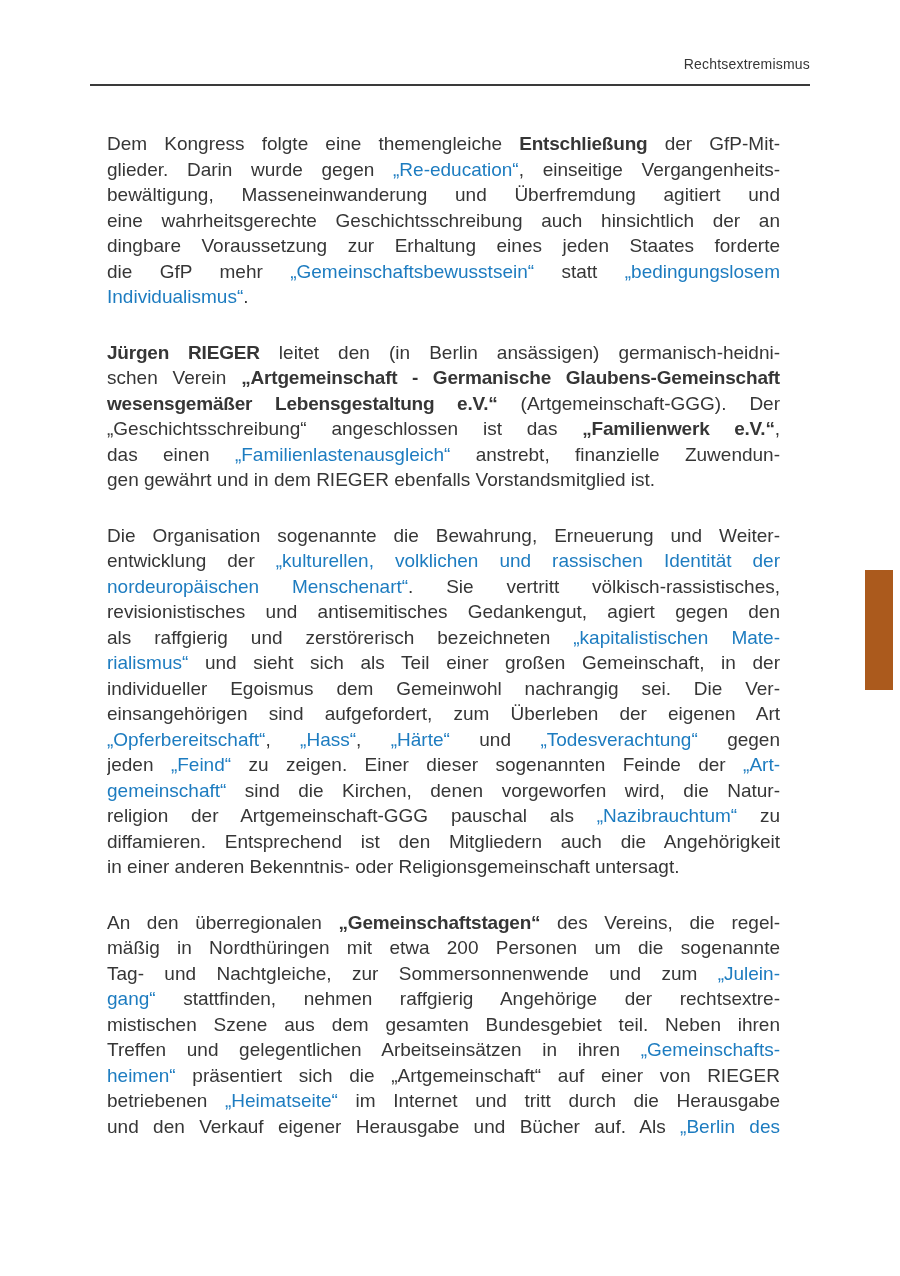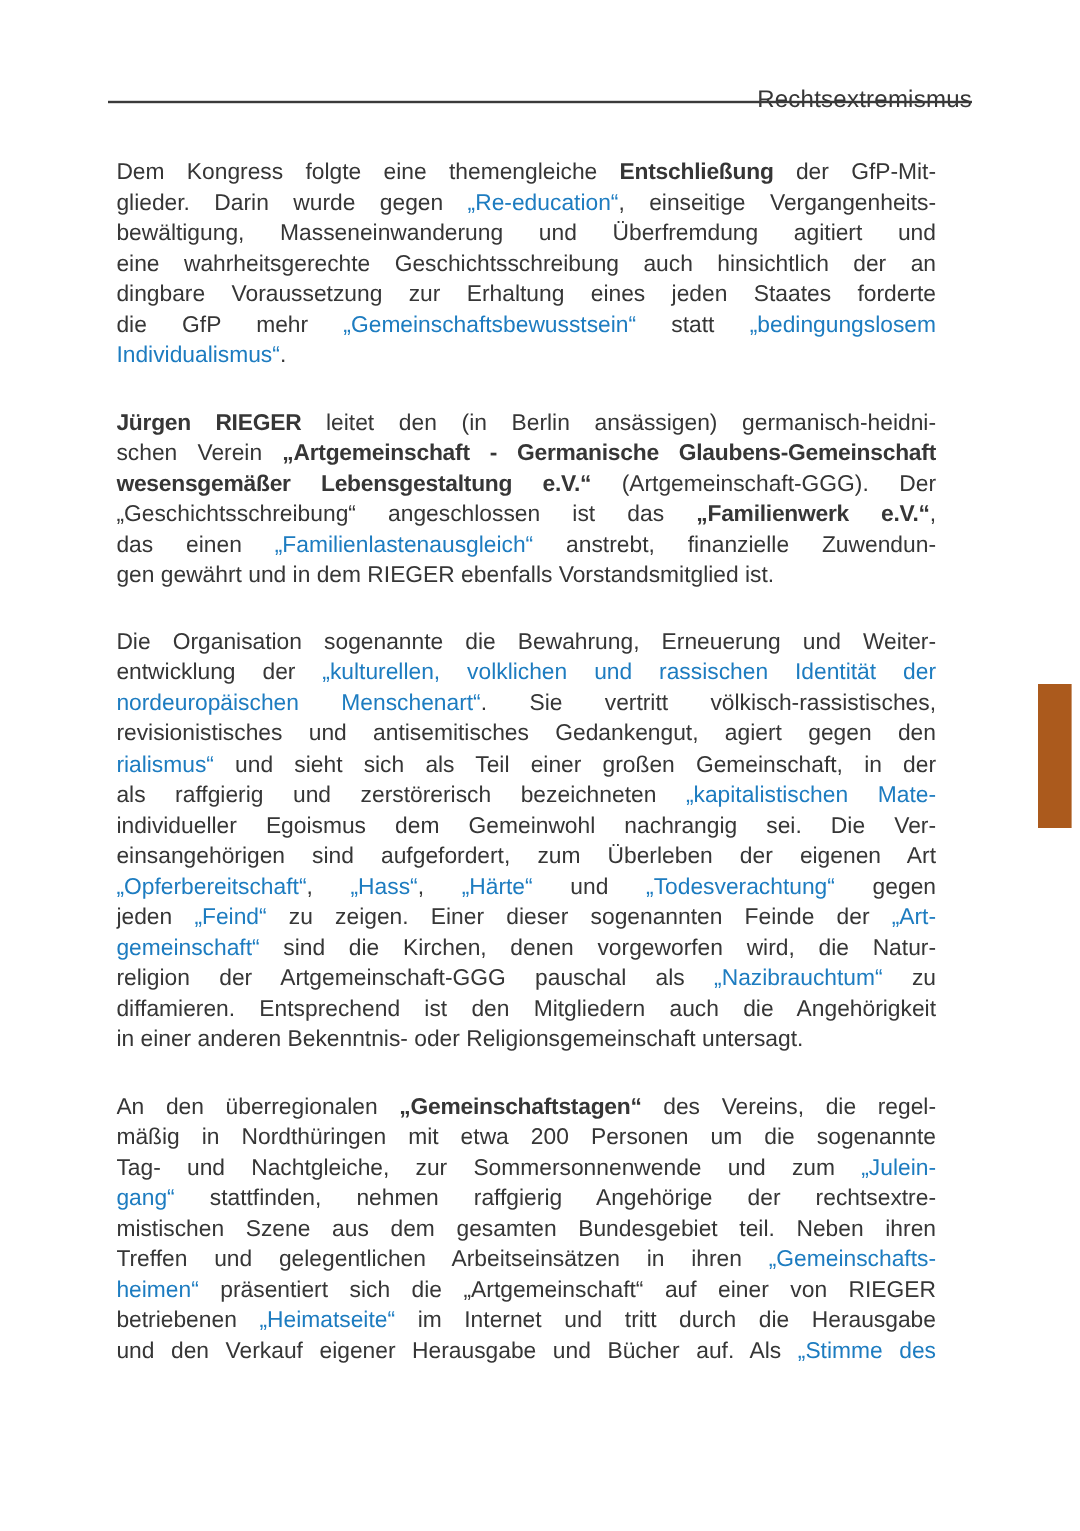--- a/index.html
+++ b/index.html
@@ -12,40 +12,40 @@
   html,body{background:#ffffff;}
   body{font-family:"Liberation Sans",sans-serif;}
   .page{
     position:relative;
     width:900px;height:1276px;
     background:#ffffff;
     overflow:hidden;
   }
   .header-title{
     position:absolute;
-    top:72px;right:90px;
-    font-size:20px;
+    top:56px;right:90px;
+    font-size:14px;
     letter-spacing:0.2px;
     color:var(--text);
   }
   .header-rule{
     position:absolute;
     top:84px;left:90px;
     width:720px;height:2px;
     background:var(--rule);
   }
   .content{
     position:absolute;
     top:131px;left:90px;
     width:690px;
     color:var(--text);
     font-size:19px;
     line-height:25.5px;
   }
-  .paragraph{margin:0 0 30px 7px;}
+  .paragraph{margin:0 0 30px 17px;}
   .line{
     text-align:justify;
     text-align-last:justify;
     height:25.5px;
     overflow:hidden;
     white-space:normal;
   }
   .line.last{
     text-align-last:left;
   }
@@ -87,38 +87,38 @@
         <div class="line"><span class="seg bold">wesensgemäßer Lebensgestaltung e.V.“</span><span class="seg"> (Artgemeinschaft-GGG). Der</span></div>
         <div class="line"><span class="seg">„Geschichtsschreibung“ angeschlossen ist das </span><span class="seg bold">„Familienwerk e.V.“</span><span class="seg">,</span></div>
         <div class="line"><span class="seg">das einen </span><span class="seg link">„Familienlastenausgleich“</span><span class="seg"> anstrebt, finanzielle Zuwendun-</span></div>
         <div class="line last"><span class="seg">gen gewährt und in dem RIEGER ebenfalls Vorstandsmitglied ist.</span></div>
       </div>
       <div class="paragraph">
         <div class="line"><span class="seg">Die Organisation sogenannte die Bewahrung, Erneuerung und Weiter-</span></div>
         <div class="line"><span class="seg">entwicklung der </span><span class="seg link">„kulturellen, volklichen und rassischen Identität der</span></div>
         <div class="line"><span class="seg link">nordeuropäischen Menschenart“</span><span class="seg">. Sie vertritt völkisch-rassistisches,</span></div>
         <div class="line"><span class="seg">revisionistisches und antisemitisches Gedankengut, agiert gegen den</span></div>
+        <div class="line"><span class="seg">als raffgierig und zerstörerisch bezeichneten </span><span class="seg link">„kapitalistischen Mate-</span></div>
         <div class="line"><span class="seg link">rialismus“</span><span class="seg"> und sieht sich als Teil einer großen Gemeinschaft, in der</span></div>
-        <div class="line"><span class="seg">als raffgierig und zerstörerisch bezeichneten </span><span class="seg link">„kapitalistischen Mate-</span></div>
         <div class="line"><span class="seg">individueller Egoismus dem Gemeinwohl nachrangig sei. Die Ver-</span></div>
         <div class="line"><span class="seg">einsangehörigen sind aufgefordert, zum Überleben der eigenen Art</span></div>
         <div class="line"><span class="seg link">„Opferbereitschaft“</span><span class="seg">, </span><span class="seg link">„Hass“</span><span class="seg">, </span><span class="seg link">„Härte“</span><span class="seg"> und </span><span class="seg link">„Todesverachtung“</span><span class="seg"> gegen</span></div>
         <div class="line"><span class="seg">jeden </span><span class="seg link">„Feind“</span><span class="seg"> zu zeigen. Einer dieser sogenannten Feinde der </span><span class="seg link">„Art-</span></div>
         <div class="line"><span class="seg link">gemeinschaft“</span><span class="seg"> sind die Kirchen, denen vorgeworfen wird, die Natur-</span></div>
         <div class="line"><span class="seg">religion der Artgemeinschaft-GGG pauschal als </span><span class="seg link">„Nazibrauchtum“</span><span class="seg"> zu</span></div>
         <div class="line"><span class="seg">diffamieren. Entsprechend ist den Mitgliedern auch die Angehörigkeit</span></div>
         <div class="line last"><span class="seg">in einer anderen Bekenntnis- oder Religionsgemeinschaft untersagt.</span></div>
       </div>
       <div class="paragraph">
         <div class="line"><span class="seg">An den überregionalen </span><span class="seg bold">„Gemeinschaftstagen“</span><span class="seg"> des Vereins, die regel-</span></div>
         <div class="line"><span class="seg">mäßig in Nordthüringen mit etwa 200 Personen um die sogenannte</span></div>
         <div class="line"><span class="seg">Tag- und Nachtgleiche, zur Sommersonnenwende und zum </span><span class="seg link">„Julein-</span></div>
         <div class="line"><span class="seg link">gang“</span><span class="seg"> stattfinden, nehmen raffgierig Angehörige der rechtsextre-</span></div>
         <div class="line"><span class="seg">mistischen Szene aus dem gesamten Bundesgebiet teil. Neben ihren</span></div>
         <div class="line"><span class="seg">Treffen und gelegentlichen Arbeitseinsätzen in ihren </span><span class="seg link">„Gemeinschafts-</span></div>
         <div class="line"><span class="seg link">heimen“</span><span class="seg"> präsentiert sich die „Artgemeinschaft“ auf einer von RIEGER</span></div>
         <div class="line"><span class="seg">betriebenen </span><span class="seg link">„Heimatseite“</span><span class="seg"> im Internet und tritt durch die Herausgabe</span></div>
-        <div class="line"><span class="seg">und den Verkauf eigener Herausgabe und Bücher auf. Als </span><span class="seg link">„Stimme des</span></div>
+        <div class="line"><span class="seg">und den Verkauf eigener Herausgabe und Bücher auf. Als </span><span class="seg link">„Berlin des</span></div>
       </div>
     </main>
   <div class="margin-marker"></div>
   <div class="page-number">201</div>
 </div>
 
 </body></html>

